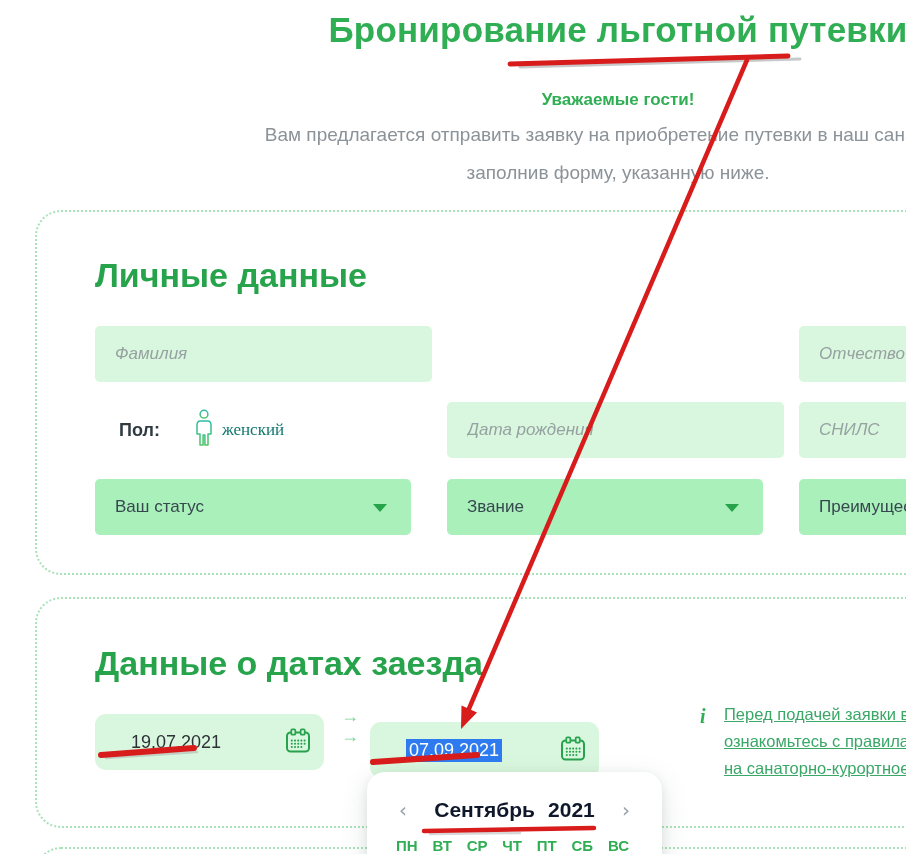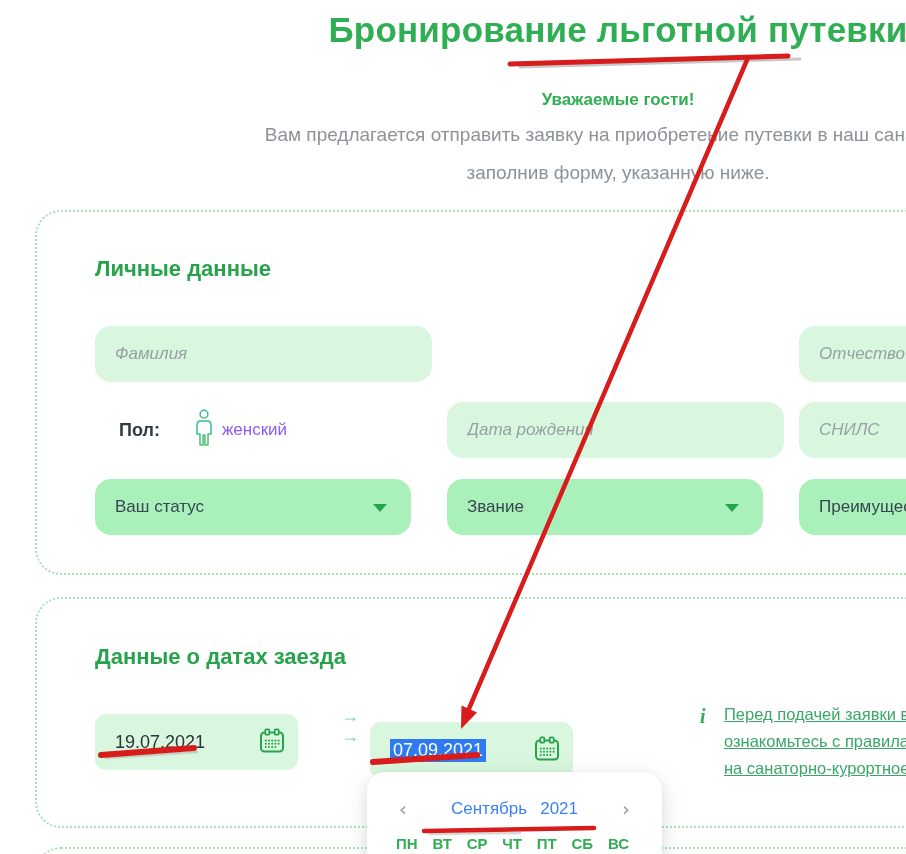--- a/index.html
+++ b/index.html
@@ -13,24 +13,24 @@
   .greeting  { margin-top:40px; font-size:17px; font-weight:bold; color:#2fae53; }
   .intro-line { margin-top:12px; font-size:19px; color:#8b9298; line-height:26px; white-space:nowrap; }
 
   .section-box {
     position:absolute; left:35px; width:1155px;
     border:2px dotted #a8e2b8; border-radius:26px; background:#fff;
   }
   .box1 { top:210px; height:365px; }
   .box2 { top:597px; height:231px; }
   .box3 { top:847px; height:90px; }
-  .section-heading { position:absolute; left:58px; font-size:22px; font-weight:bold; color:#27a34c; }
+  .section-heading { position:absolute; left:58px; font-size:34px; font-weight:bold; color:#27a34c; }
 
   .field, .select-box {
-    position:absolute; height:56px; border-radius:16px; border:none;
+    position:absolute; height:56px; border-radius:5px; border:none;
     font-family:"Liberation Sans", sans-serif; font-size:17px;
   }
   .field { background:#d9f7de; color:#333; padding:0 20px; width:337px; }
   .field::placeholder { color:#96a1a1; font-style:italic; opacity:1; }
   .select-box {
     background:#a9f0bb; color:#37474f; width:316px;
     display:flex; align-items:center; padding:0 20px; cursor:pointer;
   }
   .select-arrow {
     position:absolute; right:24px; top:50%; margin-top:-3px;
@@ -39,27 +39,27 @@
   }
   .col1 { left:58px; } .col2 { left:410px; } .col3 { left:762px; }
   .row1 { top:114px; } .row2 { top:190px; } .row3 { top:267px; }
 
   .gender-row {
     position:absolute; left:58px; top:190px; height:56px; width:337px;
     display:flex; align-items:center;
   }
   .gender-label { margin-left:24px; font-size:18px; font-weight:bold; color:#2f3b41; }
   .gender-option { display:flex; align-items:center; cursor:pointer; }
-  .gender-option .opt-label { margin-left:8px; font-size:17px; color:#8b5cf6; }
+  .gender-option .opt-label { margin-left:8px; font-size:17px; color:#0f766e;font-family:Liberation Serif, serif; }
   .g1 { margin-left:34px; } .g2 { margin-left:14px; }
 
   .date-field {
-    position:absolute; top:115px; width:203px; height:56px;
+    position:absolute; top:115px; width:229px; height:56px;
     background:#d9f7de; border-radius:11px; display:flex; align-items:center;
-    padding:0 20px; font-size:18px; color:#2c3237; cursor:text;
+    padding:0 36px; font-size:18px; color:#2c3237; cursor:text;
   }
   .df1 { left:58px; } .df2 { left:333px;margin-top:8px; }
   .selected-text { background:#2e7bf0; color:#fff; padding:1px 3px; }
   .cal-icon-btn { position:absolute; right:11px; top:14px; width:28px; height:28px; cursor:pointer; }
   .transfer-arrows {
     position:absolute; left:299px; top:107px; width:28px;
     color:#7ed19b; font-size:18px; line-height:20px; text-align:center;
   }
   .info-i {
     position:absolute; left:663px; top:106px; font-family:"Liberation Serif", serif;
@@ -75,21 +75,21 @@
     position:absolute; left:367px; top:772px; width:295px; height:150px;
     background:#fff; border-radius:18px; z-index:5;
     box-shadow:0 8px 26px rgba(90,115,100,.20), 0 2px 8px rgba(90,115,100,.10);
   }
   .cal-header {
     margin-top:26px; display:flex; align-items:center; justify-content:space-between;
     padding:0 32px;
   }
   .cal-nav { font-size:20px; color:#9aa2a8; cursor:pointer; line-height:22px;
     font-family:"DejaVu Sans", sans-serif; }
-  .cal-month-year { font-size:17px; font-weight:normal; color:#3b82f6; }
+  .cal-month-year { font-size:21px; font-weight:bold; color:#0f172a; }
   .cal-month-year .yr { margin-left:13px; }
   .cal-weekdays {
     margin-top:15px; display:flex; justify-content:space-between; padding:0 33px 0 29px;
   }
   .cal-weekdays span { font-size:15px; font-weight:bold; color:#2fae53; }
 
   .annotation-overlay {
     position:absolute; left:0; top:0; width:906px; height:854px;
     z-index:10; pointer-events:none;
   }

